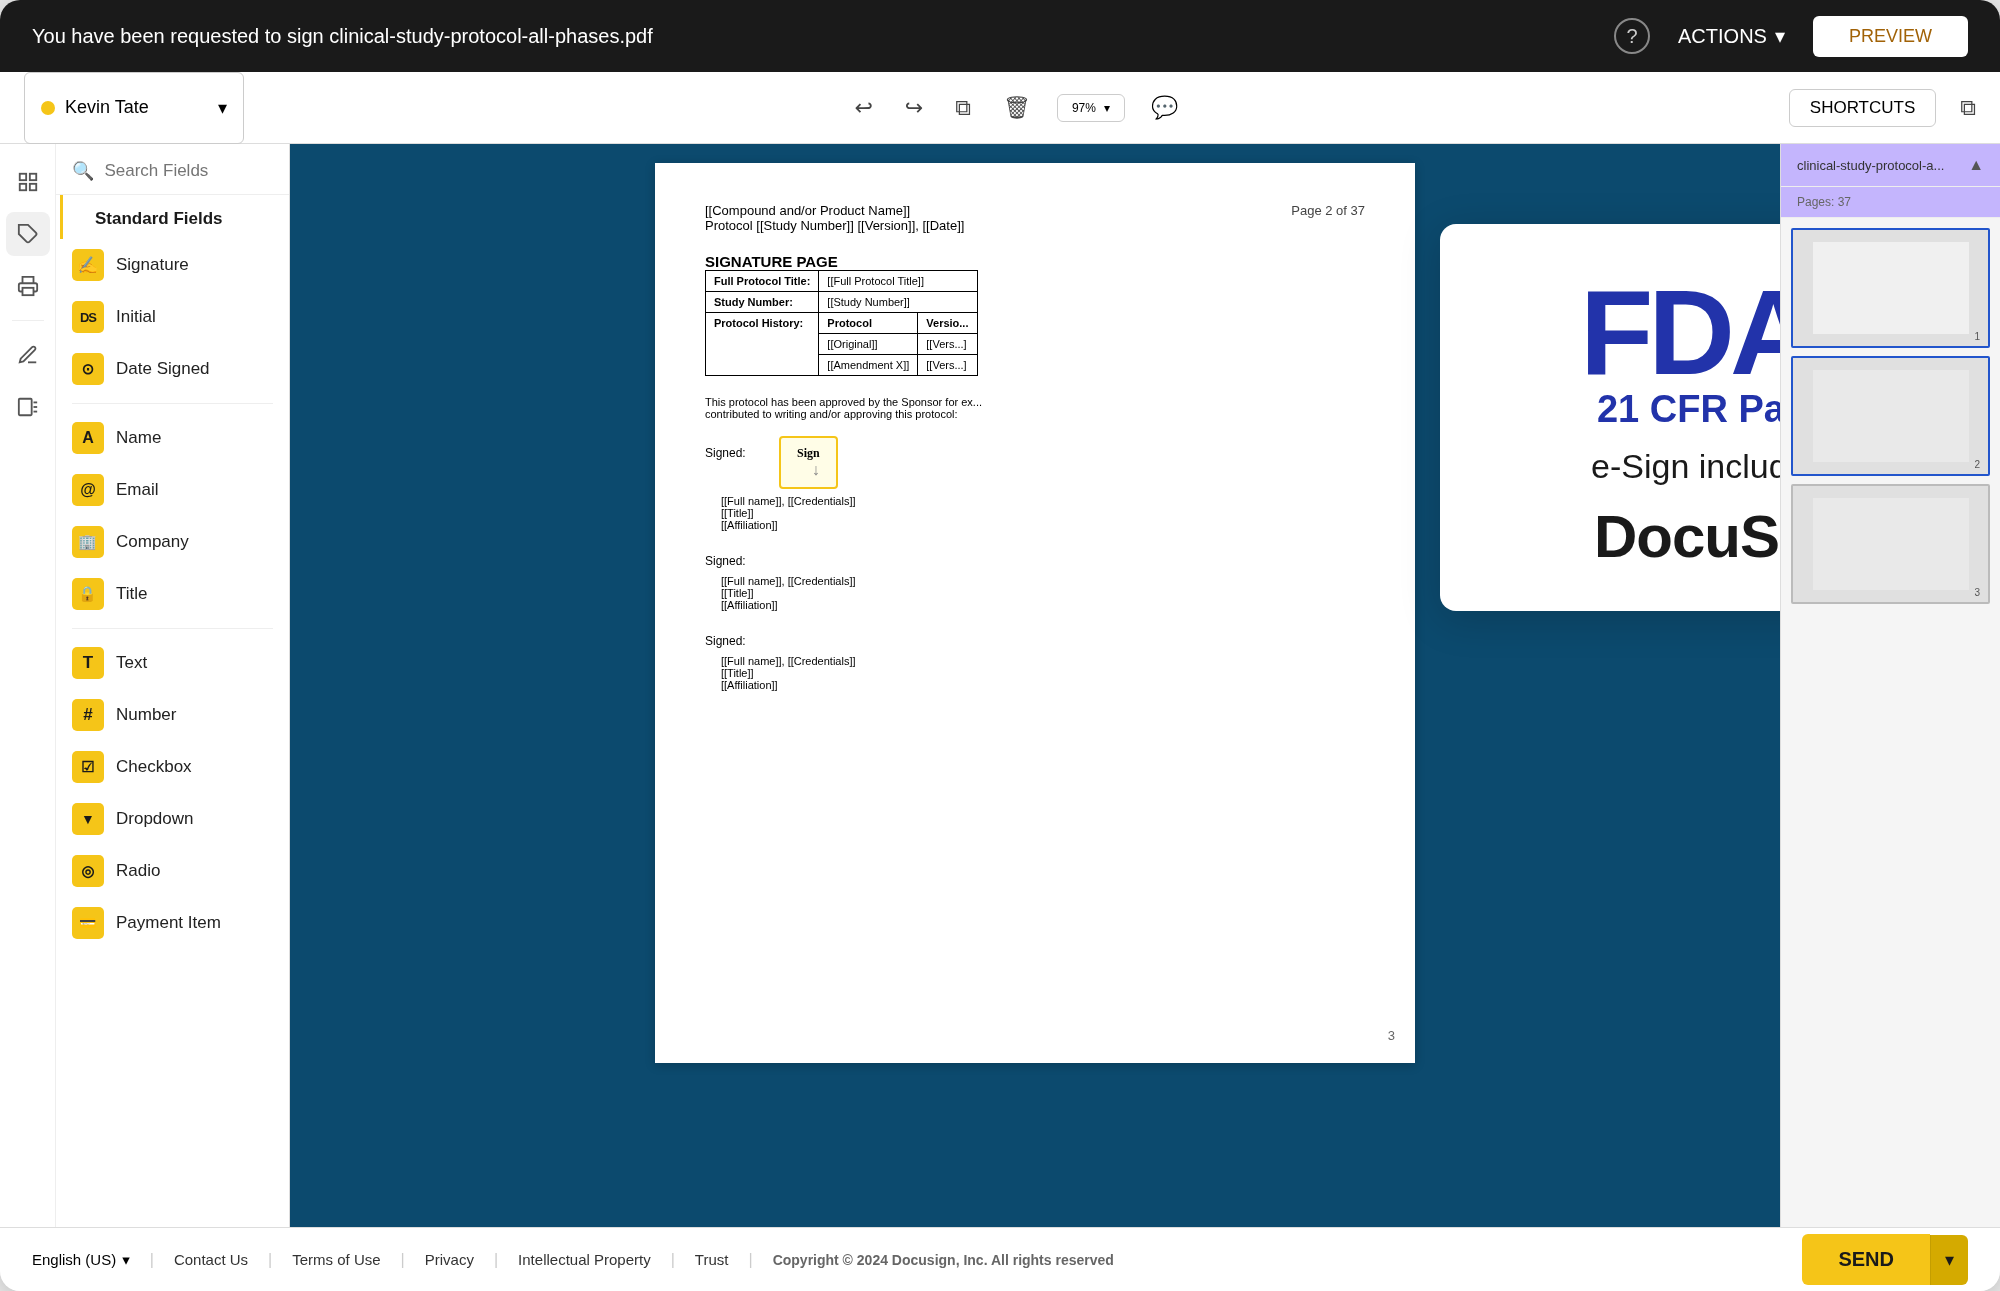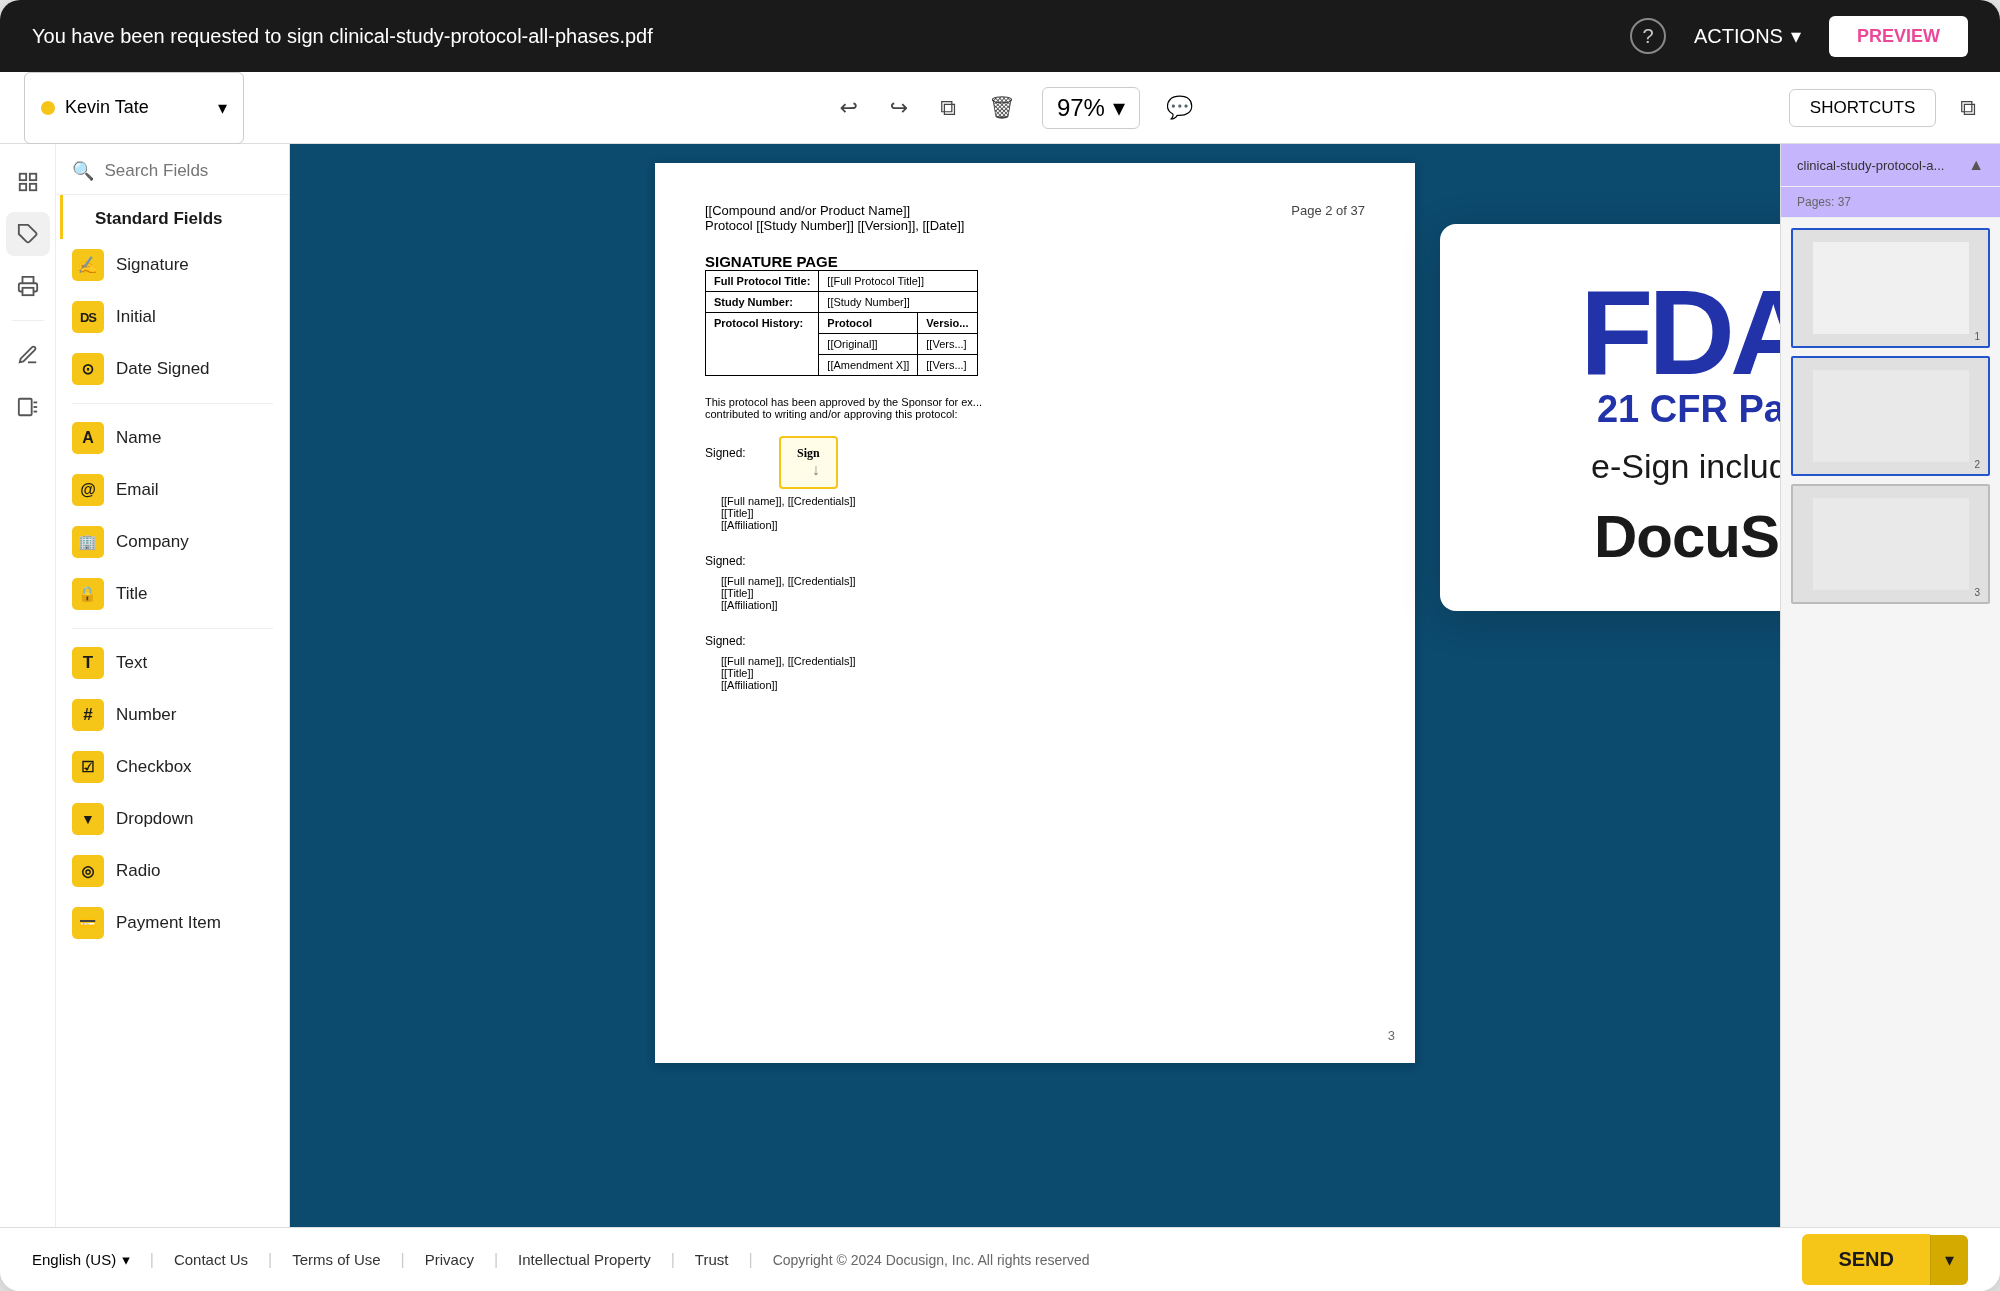--- a/index.html
+++ b/index.html
@@ -12,21 +12,21 @@
       height: 72px;
       display: flex;
       align-items: center;
       justify-content: space-between;
       padding: 0 32px;
       border-radius: 12px 12px 0 0;
     }
     .top-bar-right { display: flex; align-items: center; gap: 28px; }
     .help-icon { width: 36px; height: 36px; border-radius: 50%; border: 2px solid #888; display: flex; align-items: center; justify-content: center; color: #ccc; font-size: 20px; cursor: pointer; }
     .actions-btn { color: #fff; font-size: 20px; display: flex; align-items: center; gap: 8px; cursor: pointer; background: none; border: none; }
-    .preview-btn { background: #fff; color: #ec4899; border: none; padding: 10px 28px; font-size: 18px; font-weight: 700; border-radius: 6px; cursor: pointer; }
+    .preview-btn { background: #fff; color: #a16207; border: none; padding: 10px 36px; font-size: 18px; font-weight: 400; border-radius: 6px; cursor: pointer; }
 
     
     .toolbar {
       background: #fff;
       height: 72px;
       display: flex;
       align-items: center;
       padding: 0 24px;
       border-bottom: 1px solid #ddd;
       gap: 24px;
@@ -39,21 +39,21 @@
       border-radius: 6px;
       padding: 24px 16px;
       cursor: pointer;
       font-size: 18px;
       min-width: 220px;
     }
     .user-dot { width: 14px; height: 14px; border-radius: 50%; background: #f5c518; flex-shrink: 0; }
     .toolbar-spacer { flex: 1; }
     .toolbar-center { display: flex; align-items: center; gap: 20px; }
     .toolbar-icon-btn { background: none; border: none; cursor: pointer; font-size: 22px; color: #444; padding: 6px; }
-    .zoom-control { display: flex; align-items: center; gap: 8px; border: 1px solid #ccc; border-radius: 6px; padding: 6px 14px; font-size: 24px; cursor: pointer; }
+    .zoom-control { display: flex; align-items: center; gap: 8px; border: 1px solid #ccc; border-radius: 6px; padding: 6px 14px; font-size: 12px; cursor: pointer; }
     .shortcuts-btn { border: 1px solid #ccc; background: #fff; padding: 8px 20px; font-size: 17px; border-radius: 6px; cursor: pointer; }
     .pages-icon-btn { background: none; border: none; cursor: pointer; font-size: 22px; color: #444; }
 
     
     .main-layout {
       display: flex;
       height: calc(1291px - 72px - 72px - 64px);
       background: #f0f0f0;
     }
     .sidebar-icons {
@@ -238,21 +238,21 @@
       border-top: 1px solid #ddd;
       display: flex;
       align-items: center;
       justify-content: space-between;
       padding: 0 32px;
     }
     .footer-left { display: flex; align-items: center; gap: 20px; }
     .footer-lang { display: flex; align-items: center; gap: 6px; font-size: 15px; cursor: pointer; }
     .footer-link { font-size: 15px; color: #333; cursor: pointer; text-decoration: none; }
     .footer-sep { color: #ccc; }
-    .footer-copyright { font-size: 14px; color: #666; }
+    .footer-copyright { font-size: 14px; color: #666; font-weight: bold; }
     .send-btn-container { display: flex; align-items: center; }
     .send-btn {
       background: #f5c518;
       color: #1a1a1a;
       border: none;
       padding: 14px 36px;
       font-size: 20px;
       font-weight: 700;
       border-radius: 6px 0 0 6px;
       cursor: pointer;

